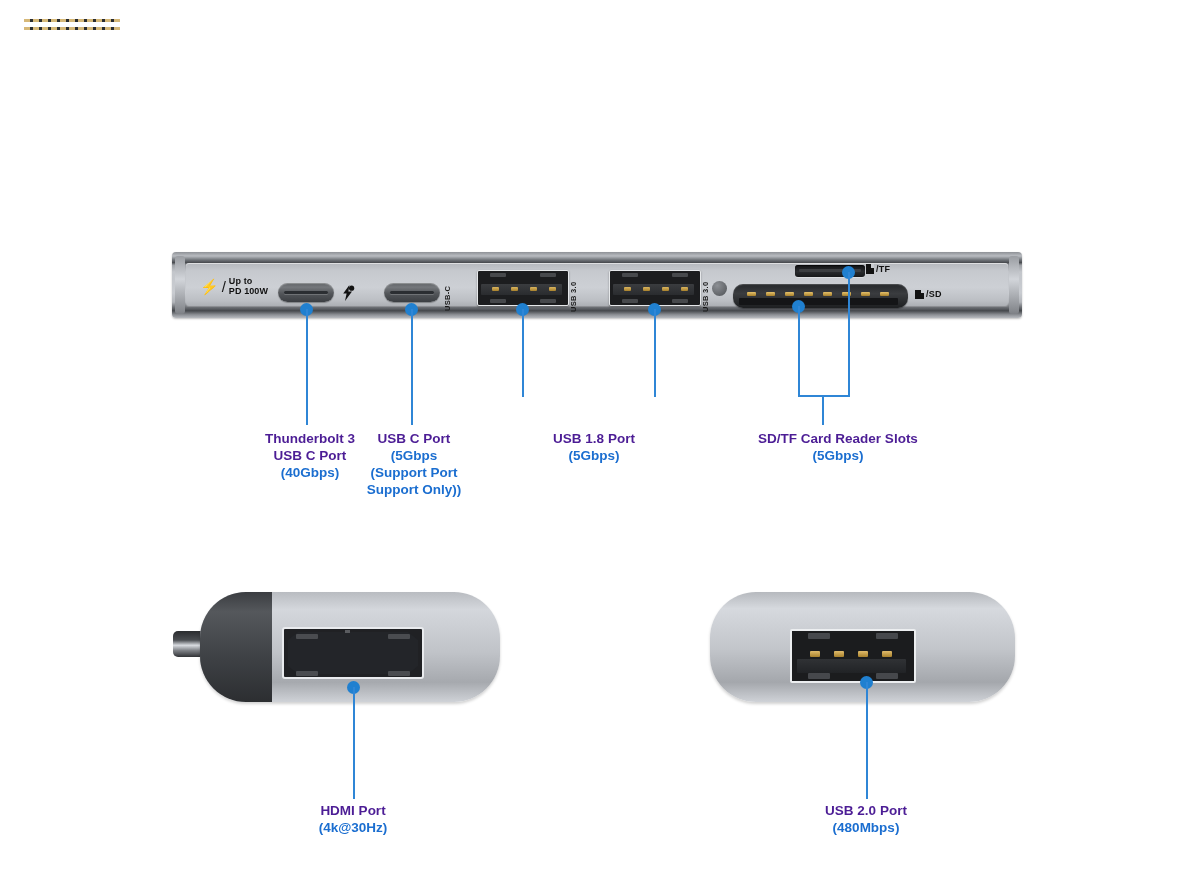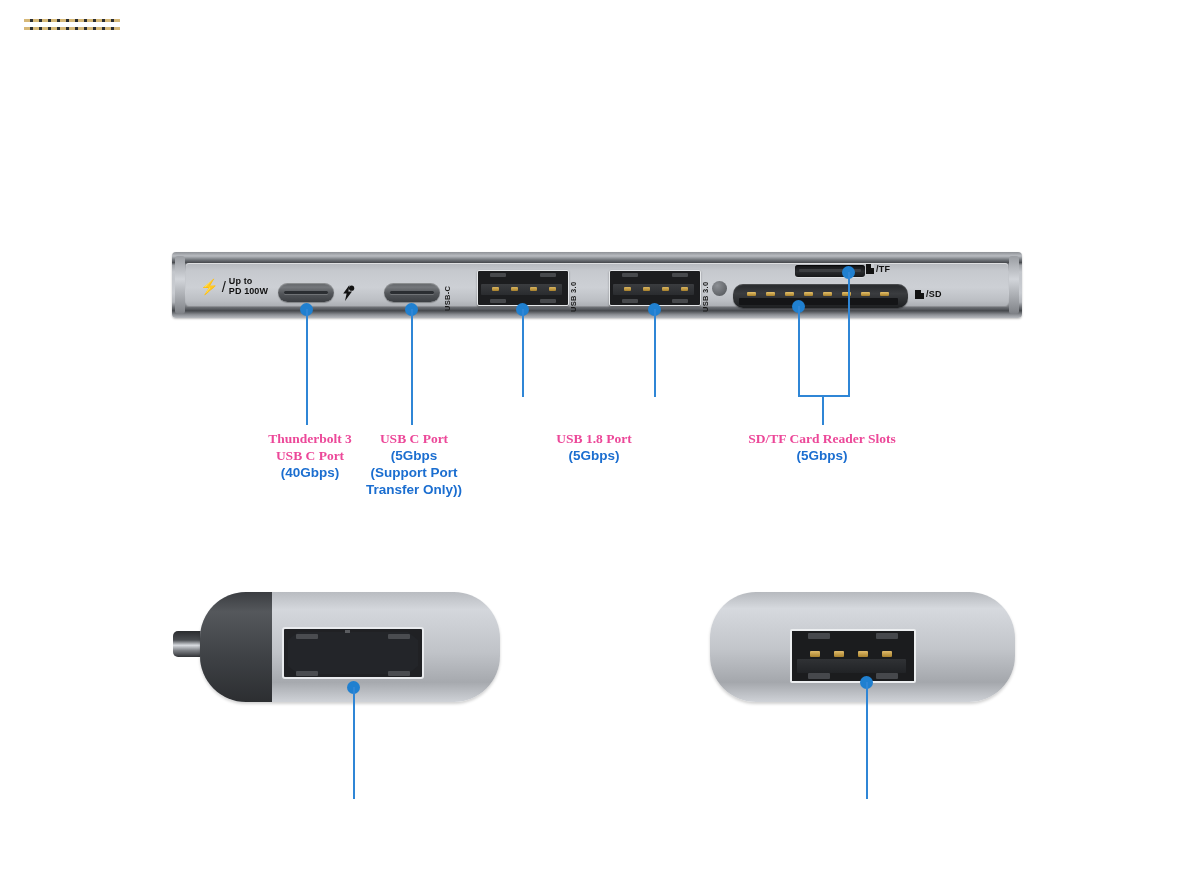--- a/index.html
+++ b/index.html
@@ -105,21 +105,21 @@
   #txt-sd{left:926px;top:289px;}
 
   
   .leader{position:absolute;width:2px;background:#2f86d6;}
   .dot{position:absolute;width:13px;height:13px;border-radius:50%;background:#2080d0;}
   .bracket-h{position:absolute;height:2px;background:#2f86d6;}
 
   
   .caption{position:absolute;text-align:center;font-size:13.5px;font-weight:bold;
            line-height:17px;color:#0e4da8;white-space:nowrap;}
-  .caption .t{color:#ec4899;font-family:Liberation Serif, serif;}
+  .caption .t{color:#4c1d95;}
   .caption .s{color:#1b6ed0;}
 
   
   
   #hdmi-module{position:absolute;left:200px;top:592px;width:300px;height:110px;
         border-radius:46px;
         background:linear-gradient(to bottom,#b9bcc1 0%,#d4d7dc 16%,#c0c3c8 55%,
                    #a6a9ae 82%,#cfd2d7 100%);
         box-shadow:0 2px 3px rgba(0,0,0,.18);}
   #hdmi-dark{position:absolute;left:0;top:0;width:72px;height:110px;
@@ -260,29 +260,29 @@
   <div class="caption" style="left:236px;top:430px;width:148px;">
     <span class="t">Thunderbolt 3</span><br>
     <span class="t">USB C Port</span><br>
     <span class="s">(40Gbps)</span>
   </div>
 
   <div class="caption" style="left:338px;top:430px;width:152px;">
     <span class="t">USB C Port</span><br>
     <span class="s">(5Gbps</span><br>
     <span class="s">(Support Port</span><br>
-    <span class="s">Transfer Only))</span>
+    <span class="s">Support Only))</span>
   </div>
 
   <div class="caption" style="left:520px;top:430px;width:148px;">
     <span class="t">USB 1.8 Port</span><br>
     <span class="s">(5Gbps)</span>
   </div>
 
-  <div class="caption" style="left:712px;top:430px;width:220px;">
+  <div class="caption" style="left:728px;top:430px;width:220px;">
     <span class="t">SD/TF Card Reader Slots</span><br>
     <span class="s">(5Gbps)</span>
   </div>
 
   <div id="hdmi-cable"></div>
   <div id="hdmi-module">
     <div id="hdmi-dark"></div>
   </div>
   <div id="hdmi-port">
     <div id="hdmi-frame"></div>
@@ -291,33 +291,41 @@
   <div id="hdmi-pin1"></div>
   <div id="hdmi-pin2"></div>
   <div id="hdmi-cl1" class="hdmi-clip"></div>
   <div id="hdmi-cl2" class="hdmi-clip"></div>
   <div id="hdmi-cl3" class="hdmi-clip"></div>
   <div id="hdmi-cl4" class="hdmi-clip"></div>
   <div id="hdmi-notch"></div>
 
   <div class="dot" style="left:347px;top:681px;"></div>
   <div class="leader" style="left:353px;top:687px;height:112px;"></div>
+  <div class="caption" style="left:279px;top:802px;width:148px;">
+    <span class="t">HDMI Port</span><br>
+    <span class="s">(4k@30Hz)</span>
+  </div>
 
   <div id="usb2-module"></div>
   <div id="usb2-port">
     <div id="u2c1" class="u2clip"></div>
     <div id="u2c2" class="u2clip"></div>
     <div id="u2c3" class="u2clip"></div>
     <div id="u2c4" class="u2clip"></div>
     <div id="usb2-tongue"></div>
     <div class="u2pin" style="left:18px"></div>
     <div class="u2pin" style="left:42px"></div>
     <div class="u2pin" style="left:66px"></div>
     <div class="u2pin" style="left:90px"></div>
   </div>
 
   <div class="dot" style="left:860px;top:676px;"></div>
   <div class="leader" style="left:866px;top:682px;height:117px;"></div>
+  <div class="caption" style="left:792px;top:802px;width:148px;">
+    <span class="t">USB 2.0 Port</span><br>
+    <span class="s">(480Mbps)</span>
+  </div>
 
   <div class="arc" style="left:450px;top:845px;width:150px;height:150px;border-color:transparent transparent transparent #2f86d6;transform:rotate(-35deg);"></div>
   <div class="arc" style="left:1010px;top:845px;width:150px;height:150px;border-color:transparent transparent transparent #2f86d6;transform:rotate(-35deg);"></div>
 
 </div>
 
 </body></html>

